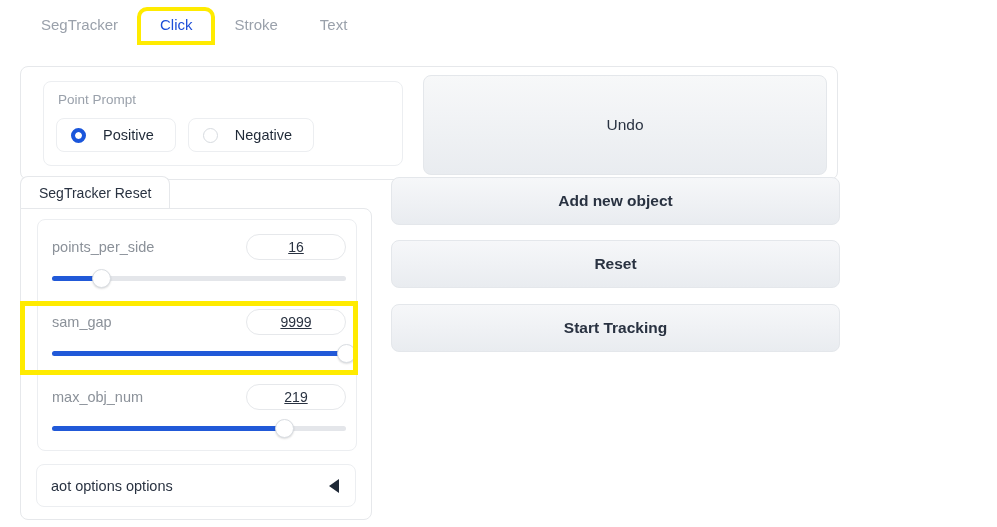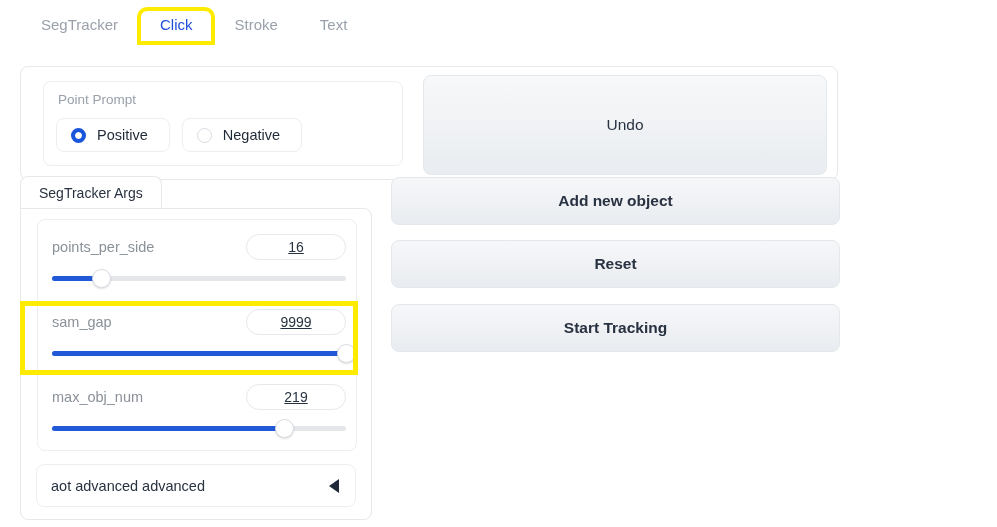--- a/index.html
+++ b/index.html
@@ -88,21 +88,21 @@
   .radio-row {
     position: absolute;
     left: 12px;
     top: 36px;
     display: flex;
     gap: 12px;
   }
   .radio-pill {
     display: flex;
     align-items: center;
-    gap: 11px;
+    gap: 17px;
     padding: 7px 21px 7px 14px;
     border: 1px solid #eceef1;
     border-radius: 8px;
     background: #ffffff;
     font-size: 14.5px;
     color: #1f2937;
     cursor: pointer;
     line-height: 18px;
   }
   .radio-dot {
@@ -340,21 +340,21 @@
       </div>
     </div>
 
     <div class="undo-btn">
       <span>Undo</span>
     </div>
   </div>
 
   <div class="seg-tabrow">
     <div class="seg-tab">
-      <span>SegTracker Args</span>
+      <span>SegTracker Reset</span>
     </div>
   </div>
 
   <div class="seg-panel">
     <div class="slider-group">
 
       <div class="slider-row" style="top:14px;">
         <div class="name">points_per_side</div>
         <div class="valbox">16</div>
         <div class="track">
@@ -378,21 +378,21 @@
         <div class="track">
           <div class="fill" style="width:79%"></div>
           <div class="thumb" style="left:79%"></div>
         </div>
       </div>
 
     </div>
   </div>
 
   <div class="accordion">
-    <span class="acc-label">aot advanced advanced</span>
+    <span class="acc-label">aot options options</span>
     <span class="acc-arrow"></span>
   </div>
 
   <div class="yellow-box"></div>
 
   <div class="action-btn" style="top:177px;">
     <span>Add new object</span>
   </div>
   <div class="action-btn" style="top:240px;">
     <span>Reset</span>

